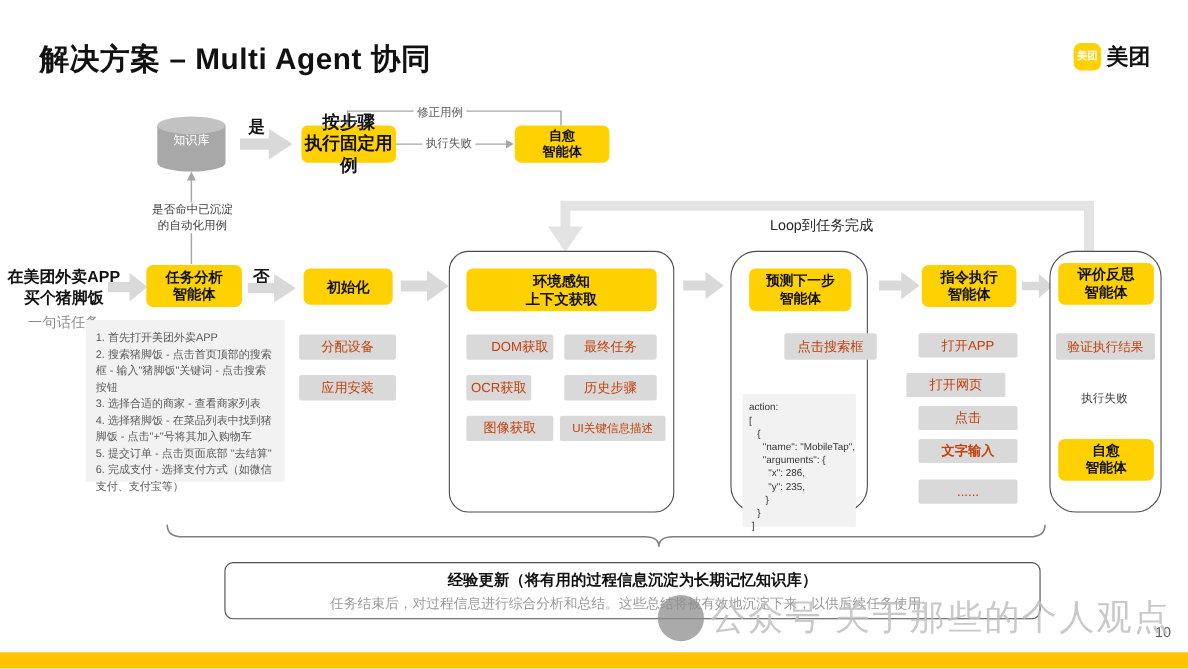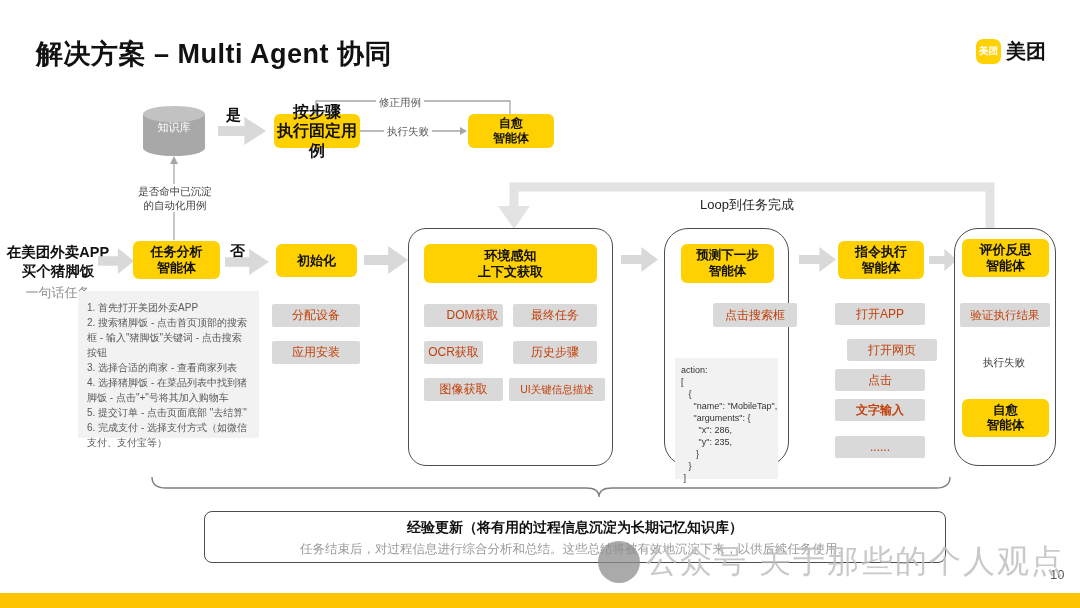--- a/index.html
+++ b/index.html
@@ -141,21 +141,21 @@
        "y": 235,
       }
    }
  ]</div>
 
   <div class="abs block-arrow" style="left:799px; top:247px; width:37px; height:25px;"></div>
 
   <div class="abs ybox pre" style="left:838px; top:241px; width:86px; height:38px; font-size:13px;">指令执行
 智能体</div>
   <div class="abs chip" style="left:835px; top:303px; width:90px; height:22px;">打开APP</div>
-  <div class="abs chip" style="left:847px; top:339px; width:90px; height:22px;">打开网页</div>
+  <div class="abs chip" style="left:824px; top:339px; width:90px; height:22px;">打开网页</div>
   <div class="abs chip" style="left:835px; top:369px; width:90px; height:22px;">点击</div>
   <div class="abs chip" style="left:835px; top:399px; width:90px; height:22px;font-weight:bold;">文字输入</div>
   <div class="abs chip" style="left:835px; top:436px; width:90px; height:22px;">......</div>
 
   <div class="abs block-arrow" style="left:929px; top:249px; width:28px; height:22px;"></div>
 
   <div class="abs container" style="left:954px; top:228px; width:102px; height:238px; border-radius:24px;"></div>
   <div class="abs ybox pre" style="left:962px; top:239px; width:87px; height:38px; font-size:13px;">评价反思
 智能体</div>
   <div class="abs chip" style="left:960px; top:303px; width:90px; height:24px; font-size:11.5px;">验证执行结果</div>

